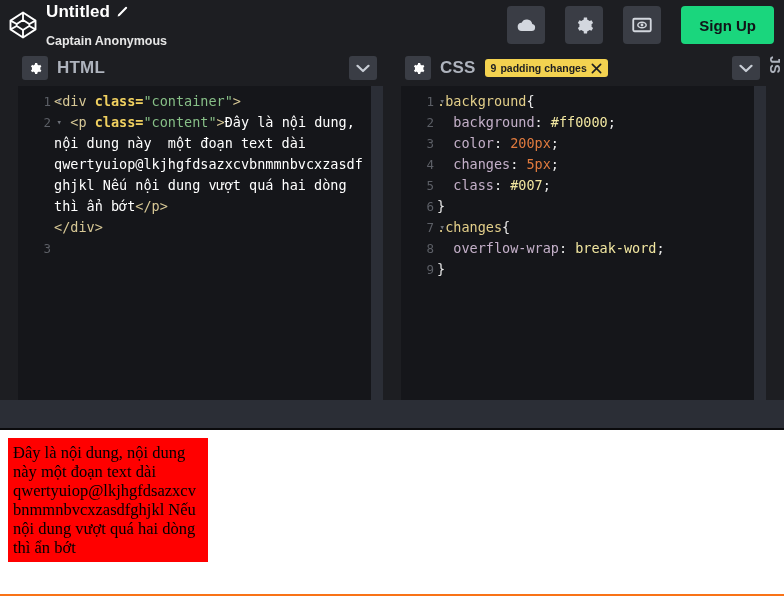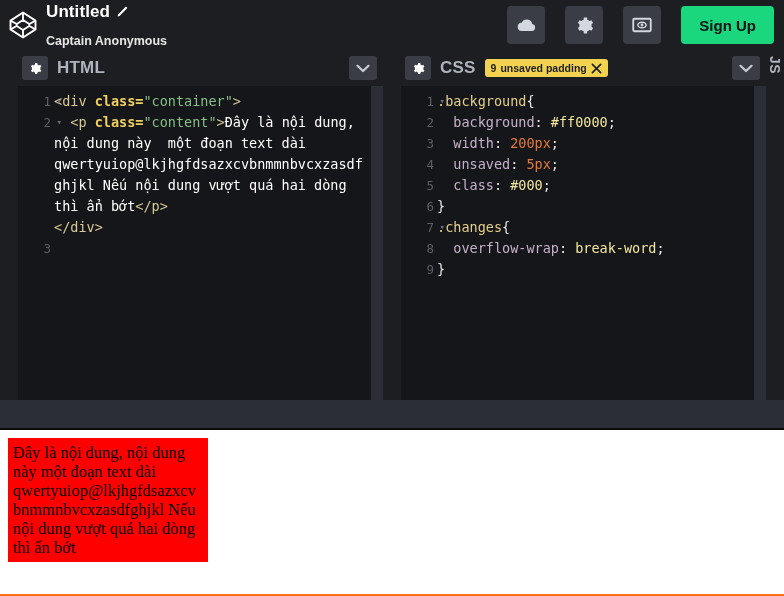--- a/index.html
+++ b/index.html
@@ -438,21 +438,21 @@
       <div class="pane-header">
         <button class="pane-gear">
           <svg width="13" height="13" viewBox="0 0 24 24" fill="#ffffff">
             <path d="M12 8.4a3.6 3.6 0 1 0 0 7.2 3.6 3.6 0 0 0 0-7.2zm9 3.6c0-.6-.05-1.1-.14-1.7l2-1.5-2-3.5-2.4 1a8.6 8.6 0 0 0-2.9-1.7L15.2 2h-4l-.36 2.6A8.6 8.6 0 0 0 8 6.3l-2.4-1-2 3.5 2 1.5a9.4 9.4 0 0 0 0 3.4l-2 1.5 2 3.5 2.4-1a8.6 8.6 0 0 0 2.9 1.7L11.2 22h4l.36-2.6a8.6 8.6 0 0 0 2.9-1.7l2.4 1 2-3.5-2-1.5c.09-.6.14-1.1.14-1.7z"></path>
           </svg>
         </button>
         <span class="pane-label">CSS</span>
 
         <div class="unsaved-badge">
           <span class="cnt">9</span>
-          <span>unsaved padding</span>
+          <span>padding changes</span>
           <span class="badge-x">
             <svg width="11" height="11" viewBox="0 0 12 12" stroke="#1d1e22" stroke-width="1.8" stroke-linecap="round">
               <line x1="1.5" y1="1.5" x2="10.5" y2="10.5"></line>
               <line x1="10.5" y1="1.5" x2="1.5" y2="10.5"></line>
             </svg>
           </span>
         </div>
 
         <button class="pane-collapse">
           <svg width="14" height="9" viewBox="0 0 14 9" fill="none" stroke="#c9ced6" stroke-width="2.2" stroke-linecap="round" stroke-linejoin="round">
@@ -469,23 +469,23 @@
           <div class="ln"><span>4</span></div>
           <div class="ln"><span>5</span></div>
           <div class="ln"><span>6</span></div>
           <div class="ln"><span>7</span><span class="fold">▾</span></div>
           <div class="ln"><span>8</span></div>
           <div class="ln"><span>9</span></div>
         </div>
 
         <div class="code-text"><span class="t-sel">.background</span><span class="t-punc">{</span>
 <span class="t-prop">  background</span><span class="t-punc">: </span><span class="t-hex">#ff0000</span><span class="t-punc">;</span>
-<span class="t-prop">  width</span><span class="t-punc">: </span><span class="t-val">200px</span><span class="t-punc">;</span>
-<span class="t-prop">  unsaved</span><span class="t-punc">: </span><span class="t-val">5px</span><span class="t-punc">;</span>
-<span class="t-prop">  class</span><span class="t-punc">: </span><span class="t-hex">#000</span><span class="t-punc">;</span>
+<span class="t-prop">  color</span><span class="t-punc">: </span><span class="t-val">200px</span><span class="t-punc">;</span>
+<span class="t-prop">  changes</span><span class="t-punc">: </span><span class="t-val">5px</span><span class="t-punc">;</span>
+<span class="t-prop">  class</span><span class="t-punc">: </span><span class="t-hex">#007</span><span class="t-punc">;</span>
 <span class="t-punc">}</span>
 <span class="t-sel">.changes</span><span class="t-punc">{</span>
 <span class="t-prop">  overflow-wrap</span><span class="t-punc">: </span><span class="t-kw">break-word</span><span class="t-punc">;</span>
 <span class="t-punc">}</span></div>
 
         <div class="vscroll" style="top:5px;height:203px;"></div>
         <div class="pane-rail"></div>
       </div>
     </div>
 

